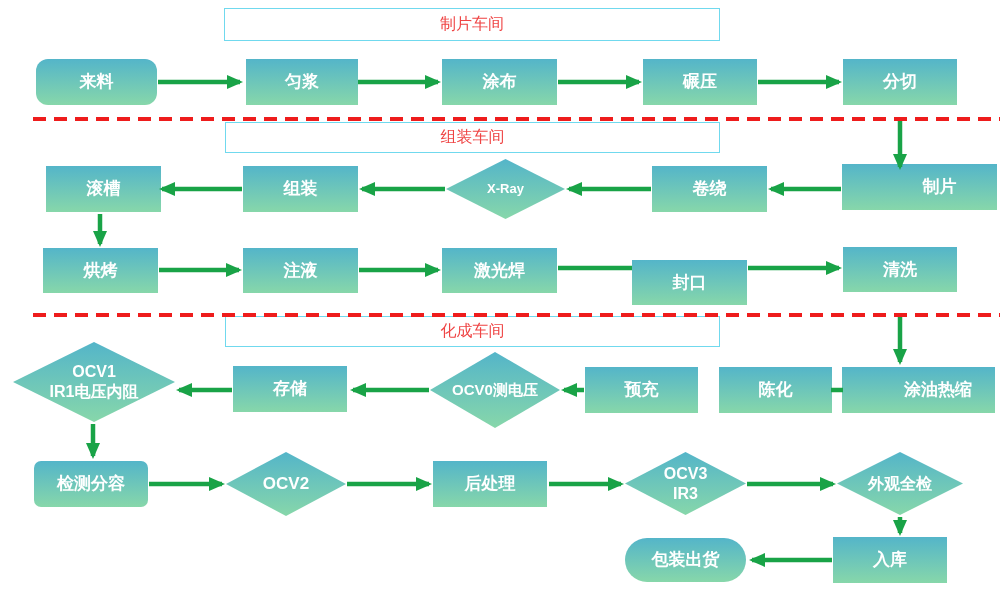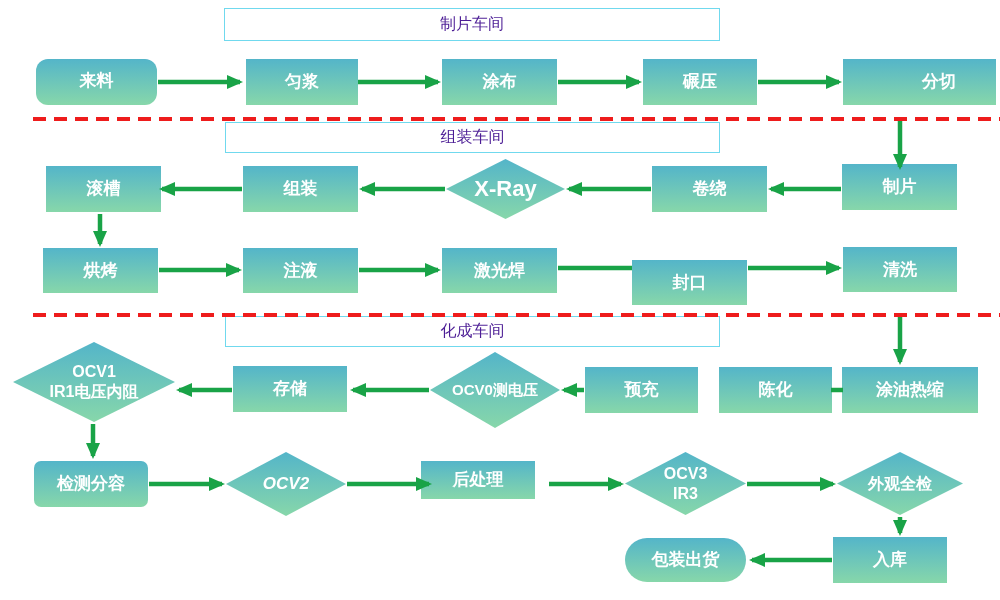--- a/index.html
+++ b/index.html
@@ -3,21 +3,21 @@
 <meta charset="utf-8">
 <style>
   html,body{margin:0;padding:0;background:#ffffff;}
   .canvas{
     position:relative;width:1000px;height:600px;background:#ffffff;
     font-family:"Liberation Sans", sans-serif;overflow:hidden;
   }
   .sec-title{
     position:absolute;background:#ffffff;border:1.5px solid #70d9ee;
     display:flex;align-items:center;justify-content:center;
-    font-size:16px;color:#4c1d95;box-sizing:border-box;
+    font-size:16px;color:#ef4444;box-sizing:border-box;
   }
   .box{
     position:absolute;
     background:linear-gradient(180deg,#54b5c9 0%,#87d7aa 100%);
     display:flex;align-items:center;justify-content:center;
     color:#ffffff;font-weight:700;font-size:17px;
     text-align:center;white-space:pre-line;line-height:1.25;
   }
   .rounded{border-radius:12px;}
   .stadium{border-radius:23px;}
@@ -44,45 +44,45 @@
   <div class="sec-title" style="left:224px;top:8px;width:496px;height:33px;">
     <span>制片车间</span>
   </div>
   <div class="sec-title" style="left:225px;top:122px;width:495px;height:31px;">
     <span>组装车间</span>
   </div>
   <div class="sec-title" style="left:225px;top:316px;width:495px;height:31px;">
     <span>化成车间</span>
   </div>
 
-  <div class="box rounded" style="left:36px;top:59px;width:121px;height:46px;font-family:Liberation Mono, monospace;">
+  <div class="box rounded" style="left:36px;top:59px;width:121px;height:46px;">
     <span class="lbl-span">来料</span>
   </div>
   <div class="box" style="left:246px;top:59px;width:112px;height:46px;">
     <span class="lbl-span">匀浆</span>
   </div>
   <div class="box" style="left:643px;top:59px;width:114px;height:46px;">
     <span class="lbl-span">碾压</span>
   </div>
   <div class="box" style="left:442px;top:59px;width:115px;height:46px;">
     <span class="lbl-span">涂布</span>
   </div>
-  <div class="box" style="left:843px;top:59px;width:114px;height:46px;padding-left:39px;">
+  <div class="box" style="left:843px;top:59px;width:114px;height:46px;">
     <span class="lbl-span">分切</span>
   </div>
 
-  <div class="box" style="left:842px;top:164px;width:115px;height:46px;">
+  <div class="box" style="left:842px;top:164px;width:115px;height:46px;padding-left:40px;">
     <span class="lbl-span">制片</span>
   </div>
   <div class="box" style="left:652px;top:166px;width:115px;height:46px;">
     <span class="lbl-span">卷绕</span>
   </div>
   <div class="diamond" style="left:446px;top:159px;width:119px;height:60px;">
     <div class="bg"></div>
-    <span class="lbl" style="font-size:22px;">X-Ray</span>
+    <span class="lbl" style="font-size:13px;">X-Ray</span>
   </div>
   <div class="box" style="left:243px;top:166px;width:115px;height:46px;">
     <span class="lbl-span">组装</span>
   </div>
   <div class="box" style="left:46px;top:166px;width:115px;height:46px;">
     <span class="lbl-span">滚槽</span>
   </div>
 
   <div class="box" style="left:43px;top:248px;width:115px;height:45px;justify-content:center;">
     <span class="lbl-span">烘烤</span>
@@ -93,21 +93,21 @@
   <div class="box" style="left:442px;top:248px;width:115px;height:45px;">
     <span class="lbl-span">激光焊</span>
   </div>
   <div class="box" style="left:632px;top:260px;width:115px;height:45px;">
     <span class="lbl-span">封口</span>
   </div>
   <div class="box" style="left:843px;top:247px;width:114px;height:45px;">
     <span class="lbl-span">清洗</span>
   </div>
 
-  <div class="box" style="left:842px;top:367px;width:136px;height:46px;">
+  <div class="box" style="left:842px;top:367px;width:114px;height:46px;padding-left:39px;">
     <span class="lbl-span">涂油热缩</span>
   </div>
   <div class="box" style="left:719px;top:367px;width:113px;height:46px;">
     <span class="lbl-span">陈化</span>
   </div>
   <div class="box" style="left:585px;top:367px;width:113px;height:46px;">
     <span class="lbl-span">预充</span>
   </div>
   <div class="diamond" style="left:430px;top:352px;width:130px;height:76px;">
     <div class="bg"></div>
@@ -118,25 +118,25 @@
   </div>
   <div class="diamond" style="left:13px;top:342px;width:162px;height:80px;">
     <div class="bg"></div>
     <span class="lbl">OCV1
 IR1电压内阻</span>
   </div>
 
   <div class="box" style="left:34px;top:461px;width:114px;height:46px;border-radius:7px;">
     <span class="lbl-span">检测分容</span>
   </div>
-  <div class="diamond" style="left:226px;top:452px;width:120px;height:64px;font-style:italic;">
+  <div class="diamond" style="left:226px;top:452px;width:120px;height:64px;">
     <div class="bg"></div>
     <span class="lbl" style="font-size:17px;">OCV2</span>
   </div>
-  <div class="box" style="left:421px;top:461px;width:114px;height:38px;">
+  <div class="box" style="left:433px;top:461px;width:114px;height:46px;">
     <span class="lbl-span">后处理</span>
   </div>
   <div class="diamond" style="left:625px;top:452px;width:121px;height:63px;">
     <div class="bg"></div>
     <span class="lbl">OCV3
 IR3</span>
   </div>
   <div class="diamond" style="left:837px;top:452px;width:126px;height:63px;">
     <div class="bg"></div>
     <span class="lbl">外观全检</span>

